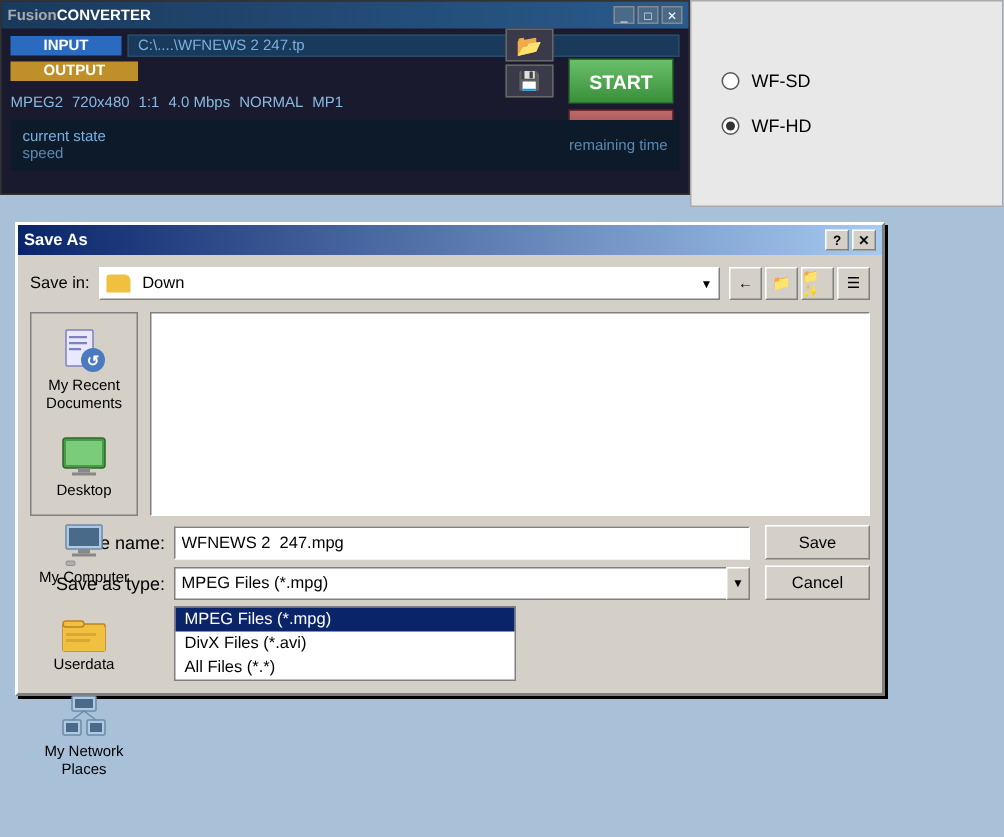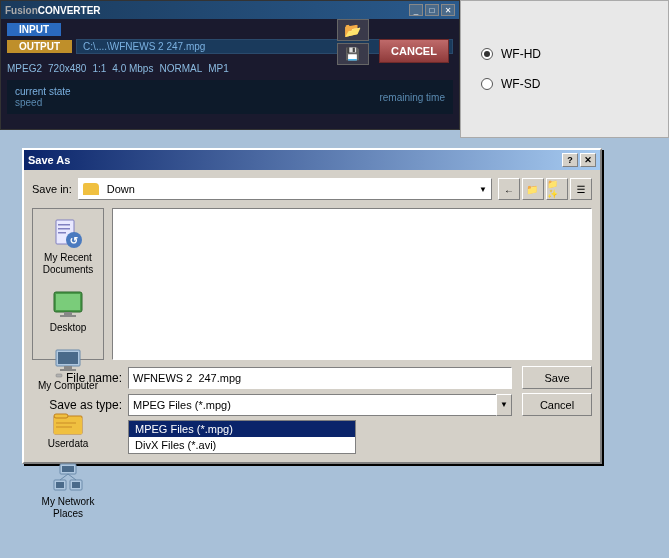--- a/index.html
+++ b/index.html
@@ -68,21 +68,21 @@
       display: flex;
       align-items: center;
       margin-bottom: 3px;
       gap: 4px;
     }
     .io-label {
       background: #2a6abf;
       color: #fff;
       font-size: 10px;
       font-weight: bold;
-      padding: 1px 12px;
+      padding: 1px 22px;
       min-width: 50px;
       text-align: center;
     }
     .io-value {
       background: #1a3a5c;
       color: #7ab0e0;
       font-size: 10px;
       padding: 1px 6px;
       flex: 1;
       border: 1px solid #2a4a6c;
@@ -212,21 +212,21 @@
     }
     .radio-label {
       font-size: 12px;
       color: #000;
     }
 
     
     .save-dialog {
       position: absolute;
       top: 148px;
-      left: 22px;
+      left: 10px;
       width: 580px;
       height: 316px;
       background: #d4d0c8;
       border: 2px solid #fff;
       border-right-color: #808080;
       border-bottom-color: #808080;
       box-shadow: 2px 2px 0 #000;
     }
     .dialog-title-bar {
       background: linear-gradient(to right, #0a246a, #a6caf0);
@@ -473,36 +473,37 @@
     <div class="title-bar-controls">
       <div class="title-btn">_</div>
       <div class="title-btn">□</div>
       <div class="title-btn">✕</div>
     </div>
   </div>
 
   <div class="io-area" style="position:relative;">
     <div class="io-row">
       <div class="io-label">INPUT</div>
+      <div class="io-value">C:\....\WFNEWS 2  247.tp</div>
     </div>
     <div class="io-row">
       <div class="io-label" style="background:#bf8f2a;">OUTPUT</div>
-      <div class="io-value">C:\....\WFNEWS 2  247.mpg</div>
     </div>
 
     <div style="position:absolute; right:90px; top:0; display:flex; flex-direction:column; gap:2px;">
       <div class="io-btn">
         <span style="color:#c0a040; font-size:14px;">📂</span>
       </div>
       <div class="io-btn">
         <span style="color:#8080c0; font-size:12px;">💾</span>
       </div>
     </div>
 
     <div class="start-cancel">
+      <div class="start-btn">START</div>
       <div class="cancel-btn">CANCEL</div>
     </div>
   </div>
 
   <div class="codec-bar">
     <span class="codec-item">MPEG2</span>
     <span class="codec-item">720x480</span>
     <span class="codec-item">1:1</span>
     <span class="codec-item">4.0 Mbps</span>
     <span class="codec-item">NORMAL</span>
@@ -518,28 +519,28 @@
     <div style="position:absolute; right:6px; top:50%; transform:translateY(-50%);">
       <div class="progress-btn">
         <span style="color:#a0c0ff; font-size:14px;">⊙</span>
       </div>
     </div>
   </div>
 </div>
 
 <div class="right-panel">
   <div class="radio-row">
+    <div class="radio-circle">
+    </div>
+    <span class="radio-label">WF-SD</span>
+  </div>
+  <div class="radio-row">
     <div class="radio-circle selected">
     </div>
     <span class="radio-label">WF-HD</span>
-  </div>
-  <div class="radio-row">
-    <div class="radio-circle">
-    </div>
-    <span class="radio-label">WF-SD</span>
   </div>
 </div>
 
 <div class="save-dialog">
   <div class="dialog-title-bar">
     <span class="dialog-title-text">Save As</span>
     <div class="dialog-title-btns">
       <div class="dialog-title-btn">?</div>
       <div class="dialog-title-btn">✕</div>
     </div>
@@ -665,17 +666,18 @@
         <div class="save-cancel-btns" style="margin-top:0;">
           <div class="dialog-btn">Cancel</div>
         </div>
       </div>
 
       <div style="display:flex; margin-top:0;">
         <div style="width:90px;"></div>
         <div class="dropdown-list" style="position:relative; margin-top:0; margin-left:6px;">
           <div class="dropdown-item selected">MPEG Files (*.mpg)</div>
           <div class="dropdown-item">DivX Files (*.avi)</div>
+          <div class="dropdown-item">All Files (*.*)</div>
         </div>
       </div>
     </div>
   </div>
 </div>
 
 </body></html>

